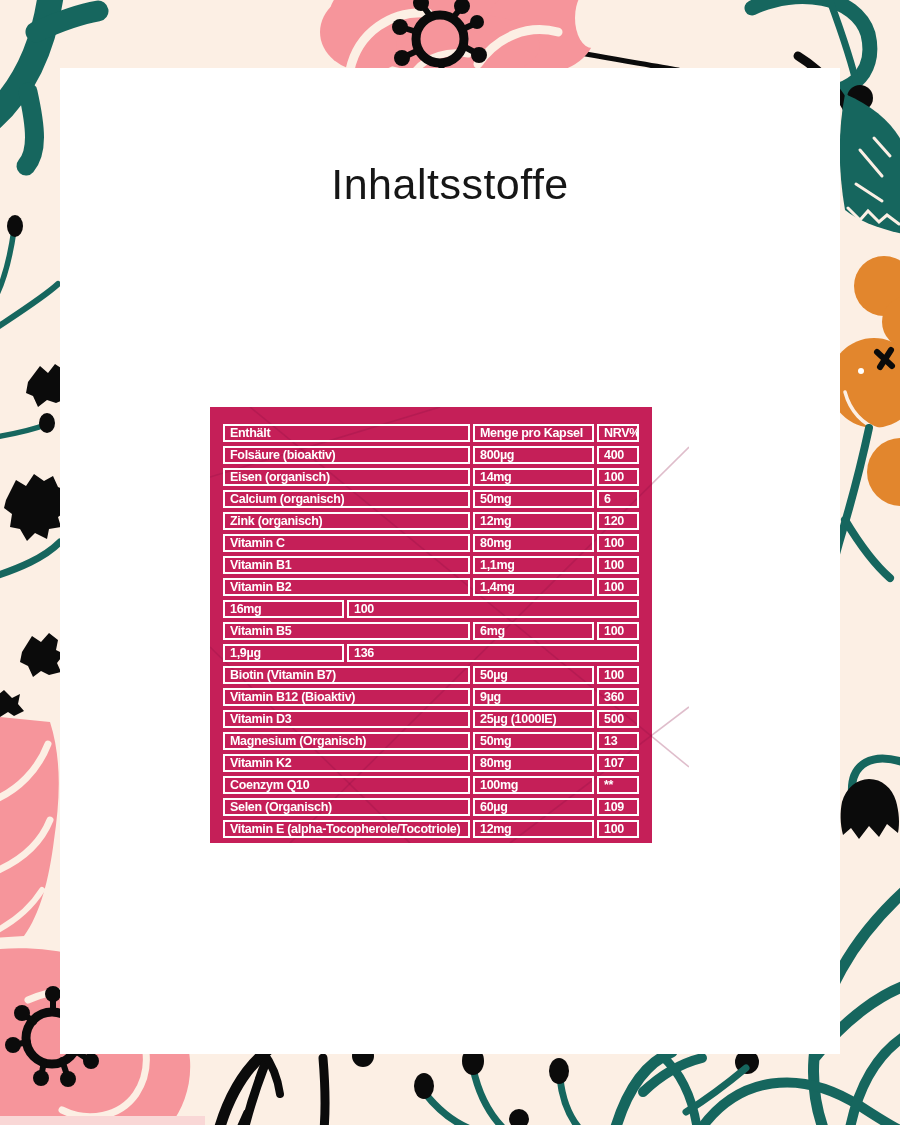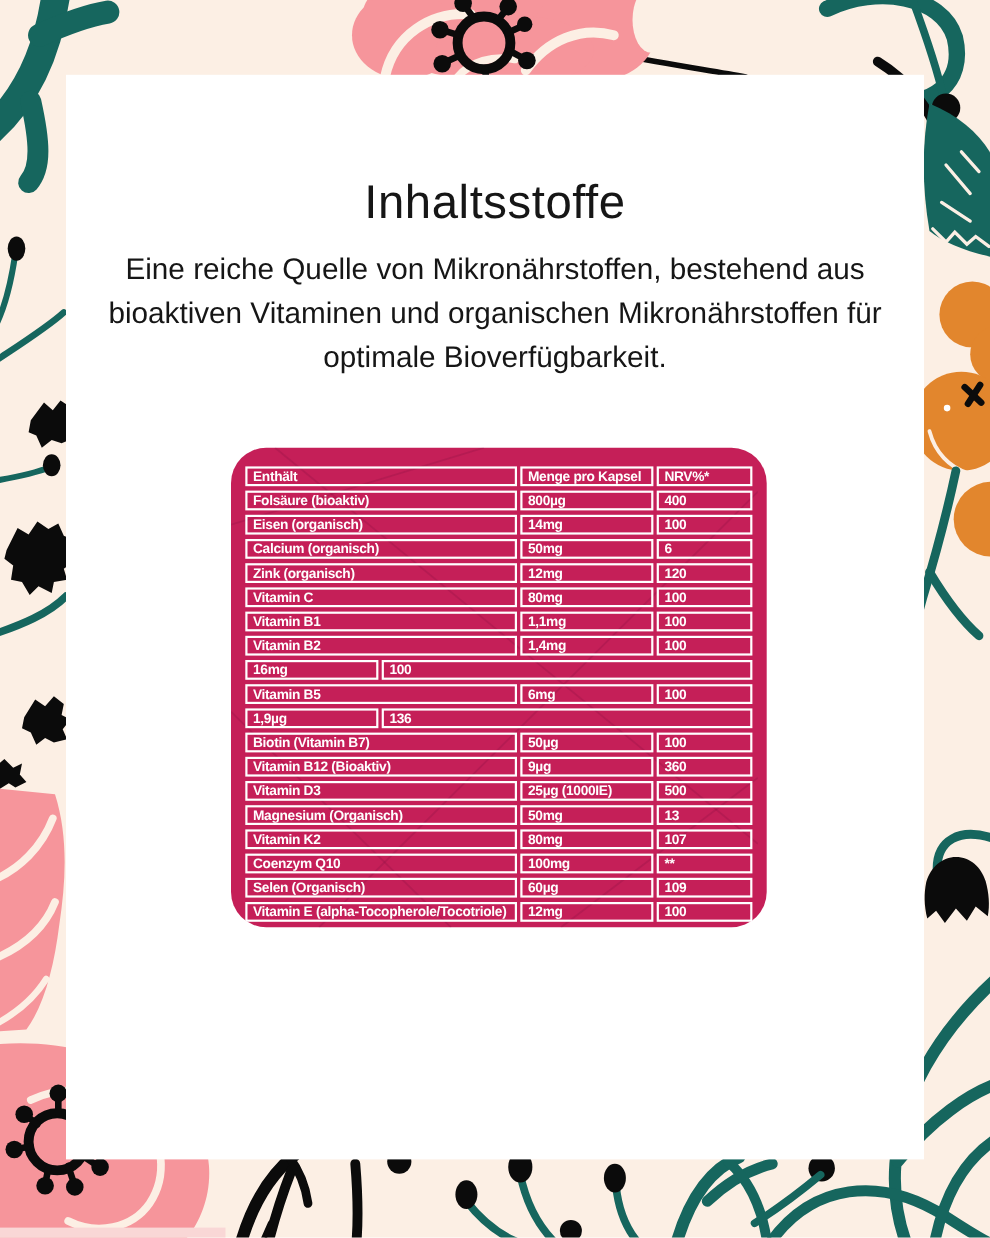--- a/index.html
+++ b/index.html
@@ -30,23 +30,23 @@
     font-size:43px;font-weight:400;color:var(--text,#161616);
     letter-spacing:0.5px;
   }
   .desc{
     margin-top:14px;text-align:center;color:var(--text,#161616);
     font-size:27px;line-height:40px;
   }
   .desc div{white-space:nowrap;}
 
   .table-wrap{
-    position:absolute;left:150px;top:339px;width:487px;height:436px;
+    position:absolute;left:150px;top:339px;width:442px;height:436px;
     background:var(--table-bg,#c51f58);
-    box-sizing:border-box;padding:17px 13px 5px 13px;border-radius:32px;
+    box-sizing:border-box;padding:17px 13px 5px 13px;
   }
   .sketch{position:absolute;left:0;top:0;width:479px;height:436px;pointer-events:none;}
   .sketch line{stroke:var(--sketch-line,#8c1243);stroke-opacity:.28;stroke-width:1.6;}
   .table-inner{
     position:relative;z-index:1;
     display:flex;flex-direction:column;gap:4px;
   }
   .trow{display:flex;gap:3px;height:18px;flex:0 0 18px;}
   .cell{
     box-sizing:border-box;border:2px solid var(--table-border,#ffffff);
@@ -214,25 +214,20 @@
     <path class="st" d="M560,1078 C562,1098 568,1114 578,1127" stroke-width="7"></path>
     <ellipse class="fb" cx="559" cy="1071" rx="10" ry="13"></ellipse>
     <path class="st" d="M615,1130 C628,1086 648,1062 672,1052" stroke-width="11"></path>
     <path class="st" d="M643,1092 C662,1074 682,1063 702,1058" stroke-width="10"></path>
     <path class="st" d="M662,1056 C680,1072 692,1096 697,1127" stroke-width="9"></path>
   </g>
 </svg>
 
 <div class="card">
   <h1 class="title">Inhaltsstoffe</h1>
-  <div class="desc">
-    <div>Eine reiche Quelle von Mikronährstoffen, bestehend aus</div>
-    <div>bioaktiven Vitaminen und organischen Mikronährstoffen für</div>
-    <div>optimale Bioverfügbarkeit.</div>
-  </div>
 
   <div class="table-wrap">
     <svg class="sketch" viewBox="0 0 479 436" aria-hidden="true">
       <line x1="0" y1="70" x2="230" y2="0"></line>
       <line x1="40" y1="0" x2="479" y2="360"></line>
       <line x1="479" y1="40" x2="80" y2="436"></line>
       <line x1="0" y1="240" x2="200" y2="436"></line>
       <line x1="300" y1="436" x2="479" y2="300"></line>
     </svg>
     <div class="table-inner" id="table-inner">

